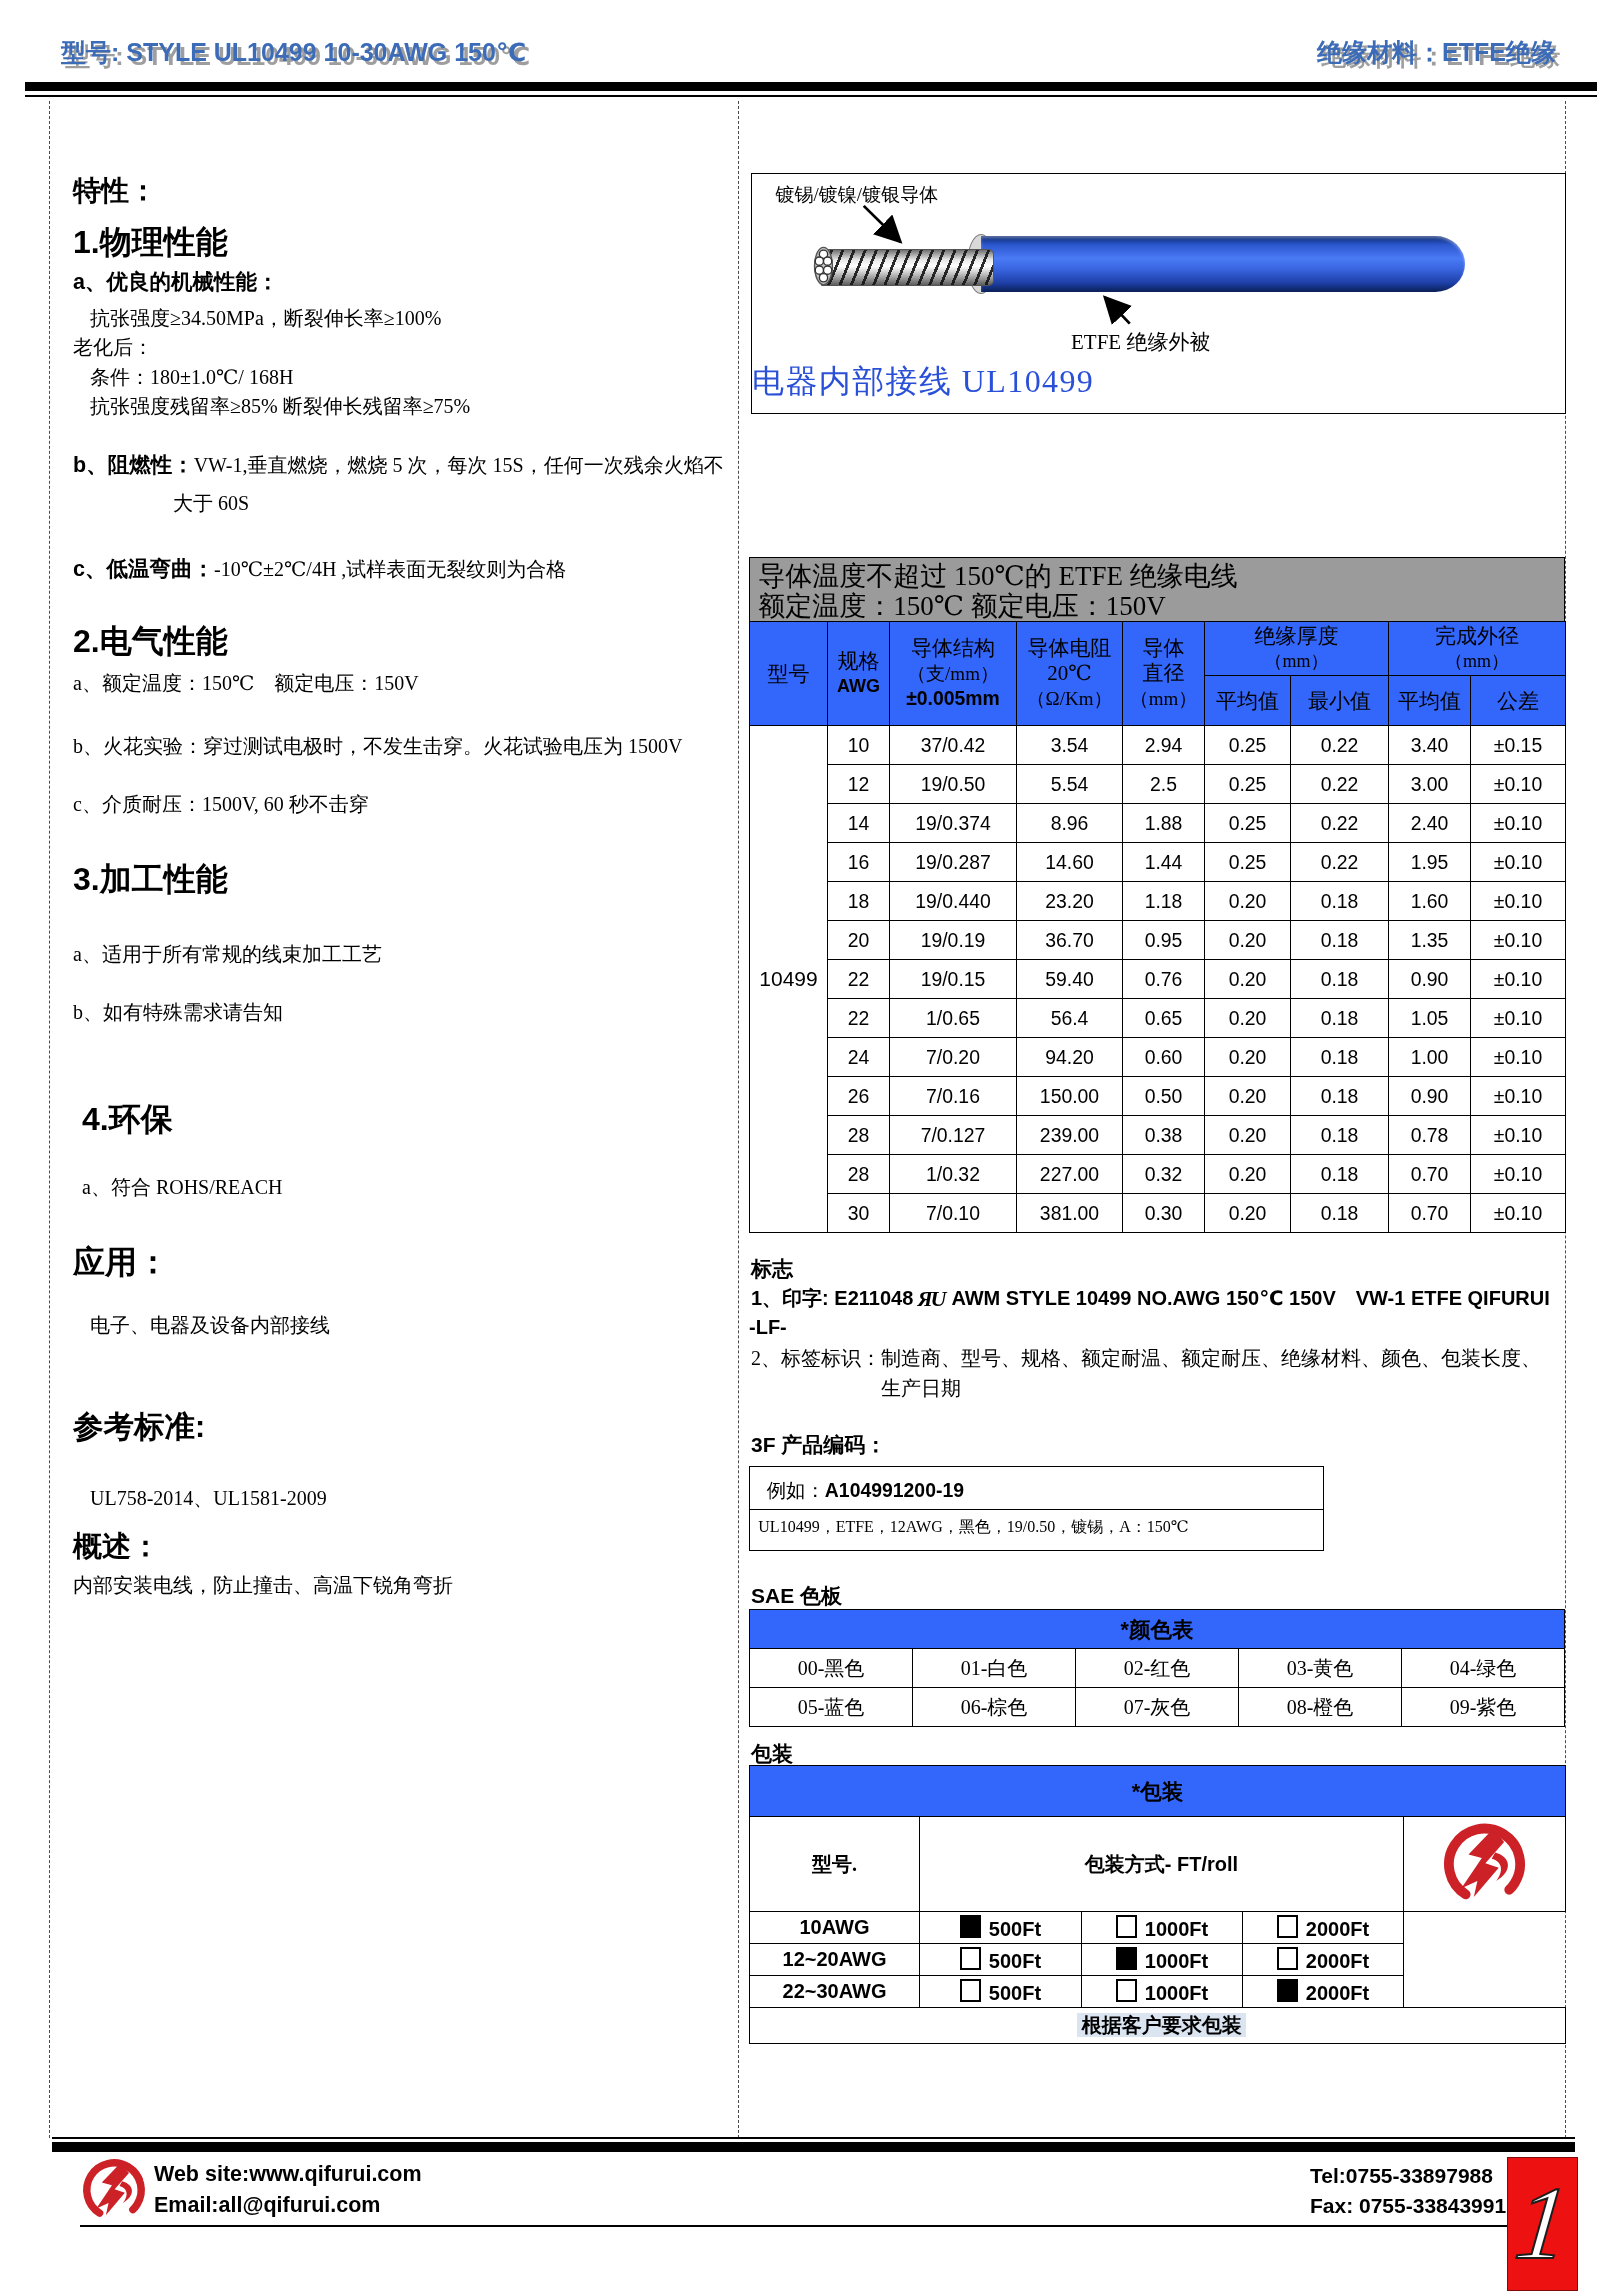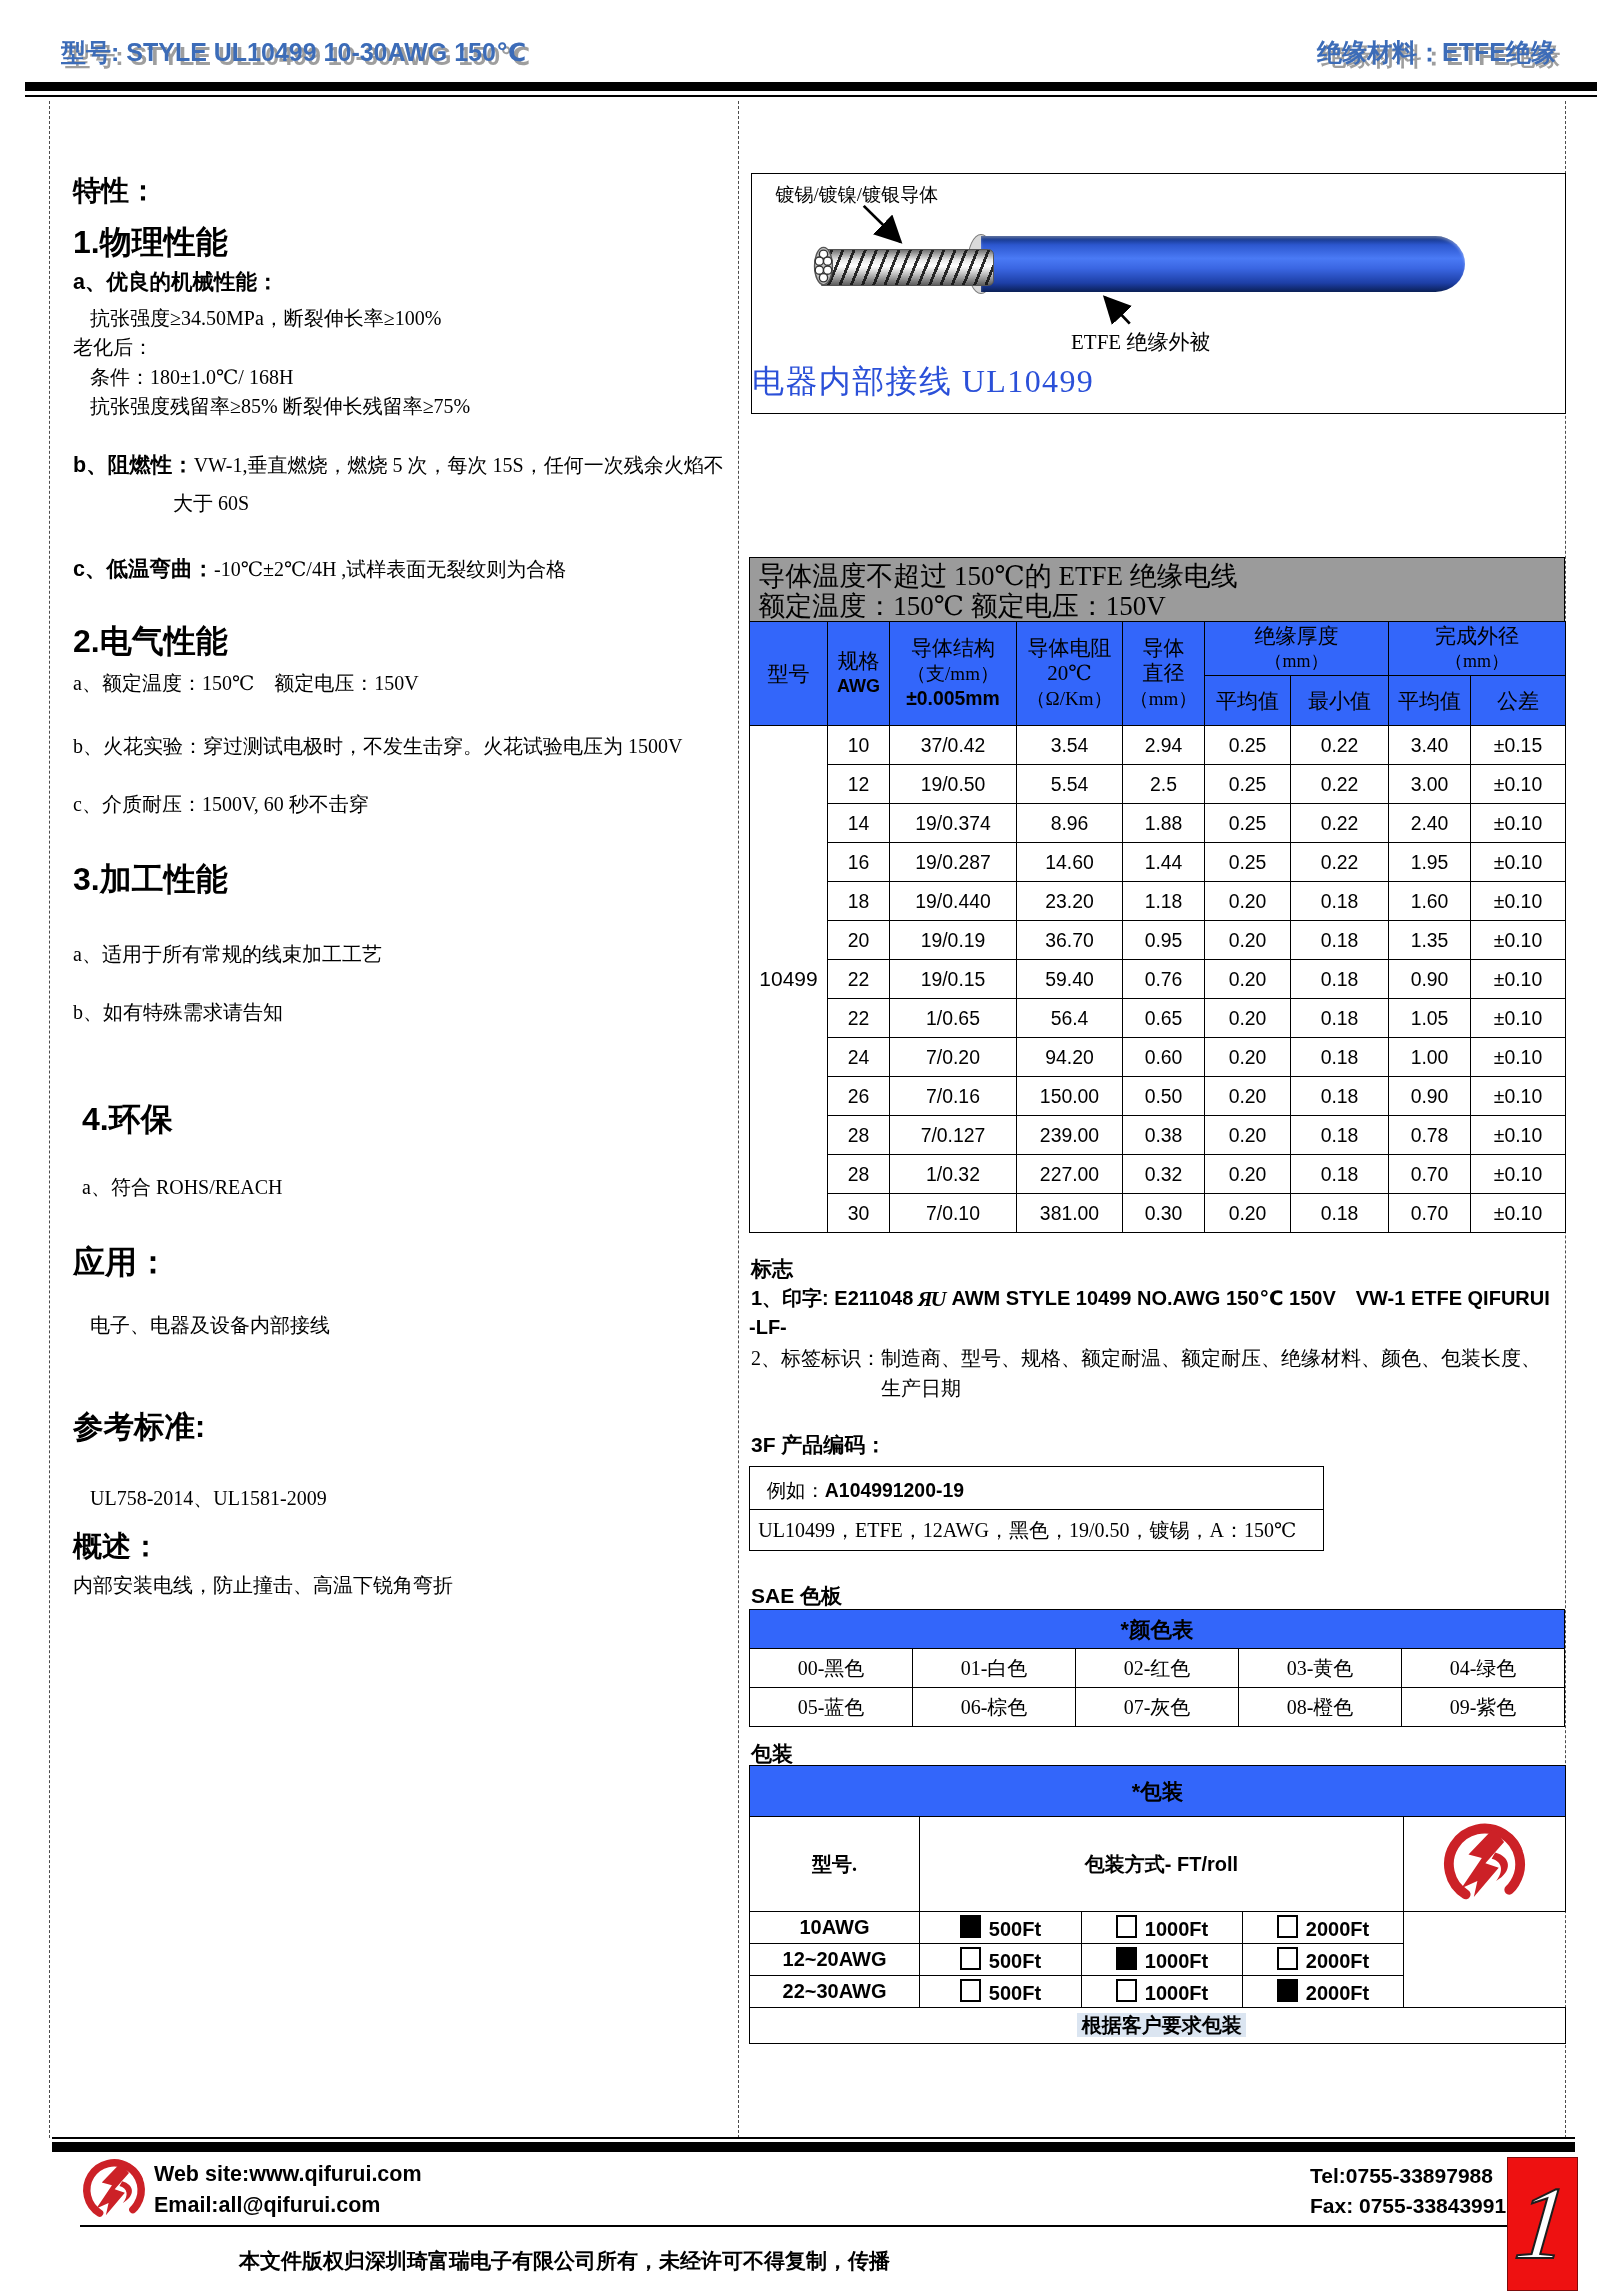--- a/index.html
+++ b/index.html
@@ -349,21 +349,21 @@
   <div class="ln sans b" style="left:749px;top:1316px;font-size:20px">-LF-</div>
   <div class="ln serif" style="left:751px;top:1345px">2、标签标识：制造商、型号、规格、额定耐温、额定耐压、绝缘材料、颜色、包装长度、</div>
   <div class="ln serif" style="left:881px;top:1375px">生产日期</div>
 
   <div class="h-mid" style="left:751px;top:1431px;font-size:21px">3F 产品编码：</div>
   <div class="boxed" style="left:749px;top:1466px;width:573px;height:83px">
     <div class="abs" style="left:0;top:0;width:100%;height:42px;border-bottom:1.4px solid #000;">
       <span class="ln serif" style="left:16.7px;top:9.7px;font-size:19.4px"><span>例如：</span><span class="sans b">A104991200-19</span></span>
     </div>
     <div class="abs" style="left:0;top:43px;width:100%;height:40px;">
-      <span class="ln serif" style="left:8.3px;top:7px;font-size:20px">UL10499，ETFE，12AWG，黑色，19/0.50，镀锡，A：150℃</span>
+      <span class="ln serif" style="left:8.3px;top:7px;font-size:16px">UL10499，ETFE，12AWG，黑色，19/0.50，镀锡，A：150℃</span>
     </div>
   </div>
 
   <div class="h-mid" style="left:751px;top:1582px;font-size:21px">SAE 色板</div>
   <table class="mini-table color-table" style="left:749px;top:1609px">
     <colgroup>
         <col style="width:163px">
         <col style="width:163px">
         <col style="width:163px">
         <col style="width:163px">
@@ -445,19 +445,18 @@
   <div class="rule" style="left:52px;top:2137px;width:1523px;height:2.1px"></div>
   <div class="rule" style="left:52px;top:2142px;width:1523px;height:9.7px"></div>
   <svg class="abs" style="left:80px;top:2154px" width="68" height="68" viewBox="0 0 100 100">
       <use href="#qfr-logo"></use>
     </svg>
   <div class="ftxt" style="left:154px;top:2162px">Web site:www.qifurui.com</div>
   <div class="ftxt" style="left:154px;top:2193px">Email:all@qifurui.com</div>
   <div class="rule" style="left:80px;top:2225px;width:1427px;height:2.1px"></div>
   <div class="ftxt" style="left:1310px;top:2164px;font-size:21px">Tel:0755-33897988</div>
   <div class="ftxt" style="left:1310px;top:2194px;font-size:21px">Fax: 0755-33843991-3</div>
-  <div class="ftxt" style="left:239px;top:2247px;font-size:21px;font-weight:bold">本文件版权归深圳琦富瑞电子有限公司所有，未经许可不得复制，传播</div>
   <div class="pagebox" style="left:1507px;top:2157px;width:69px;height:132px">
     <div>1</div>
   </div>
 
 </div>
 
 
 </body></html>

